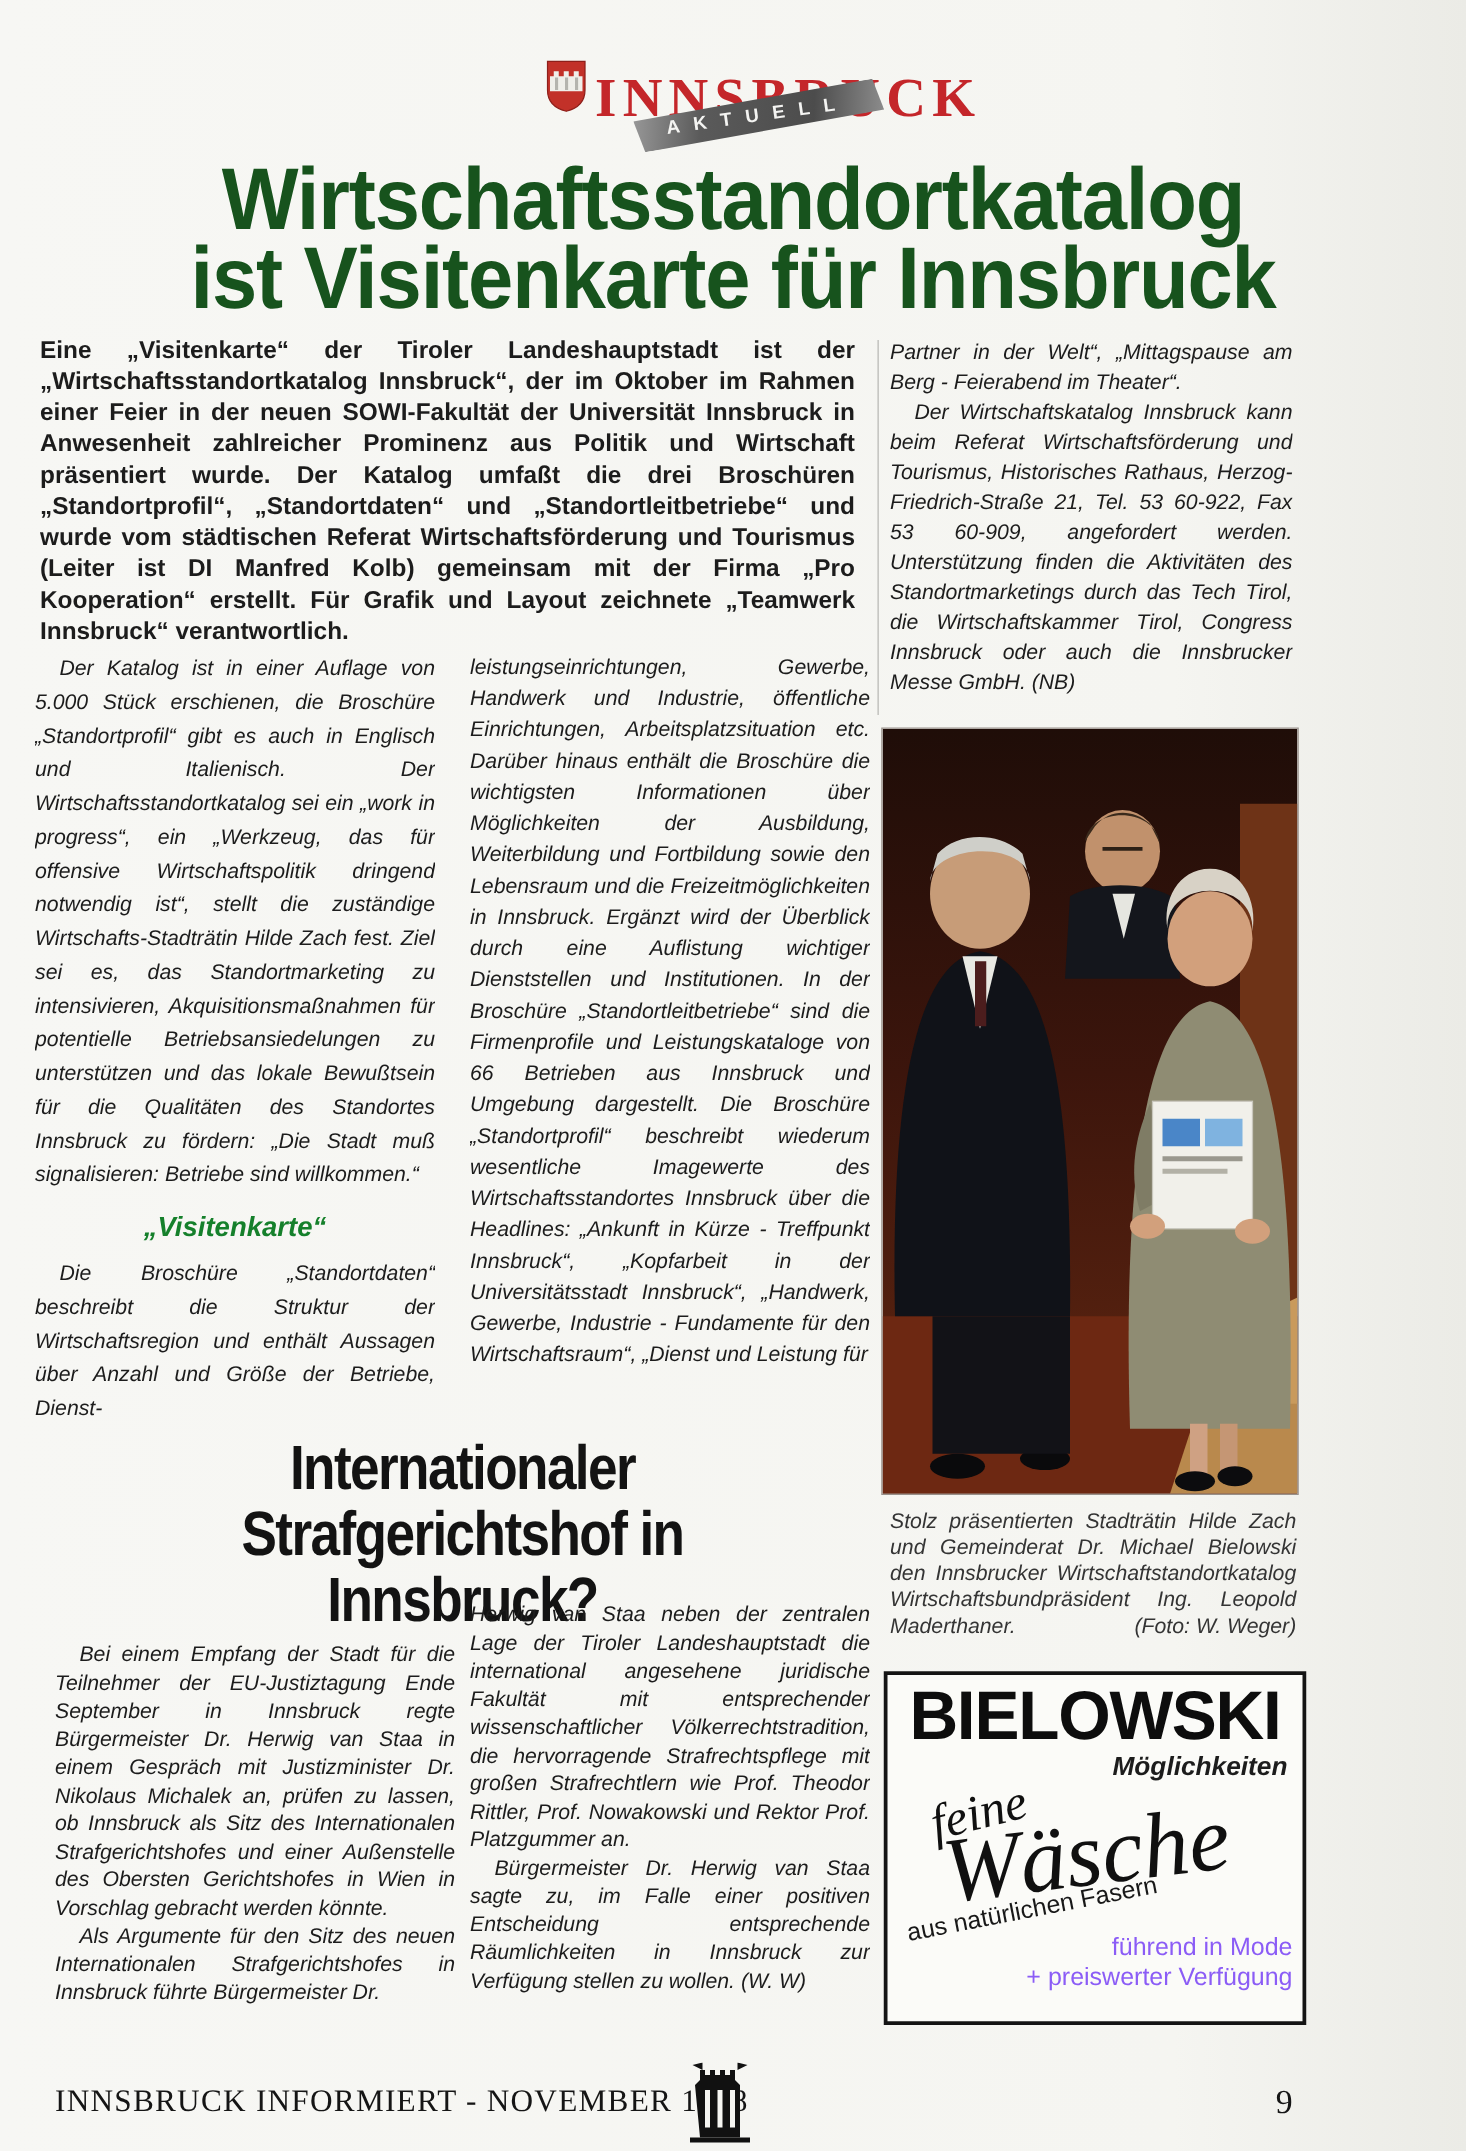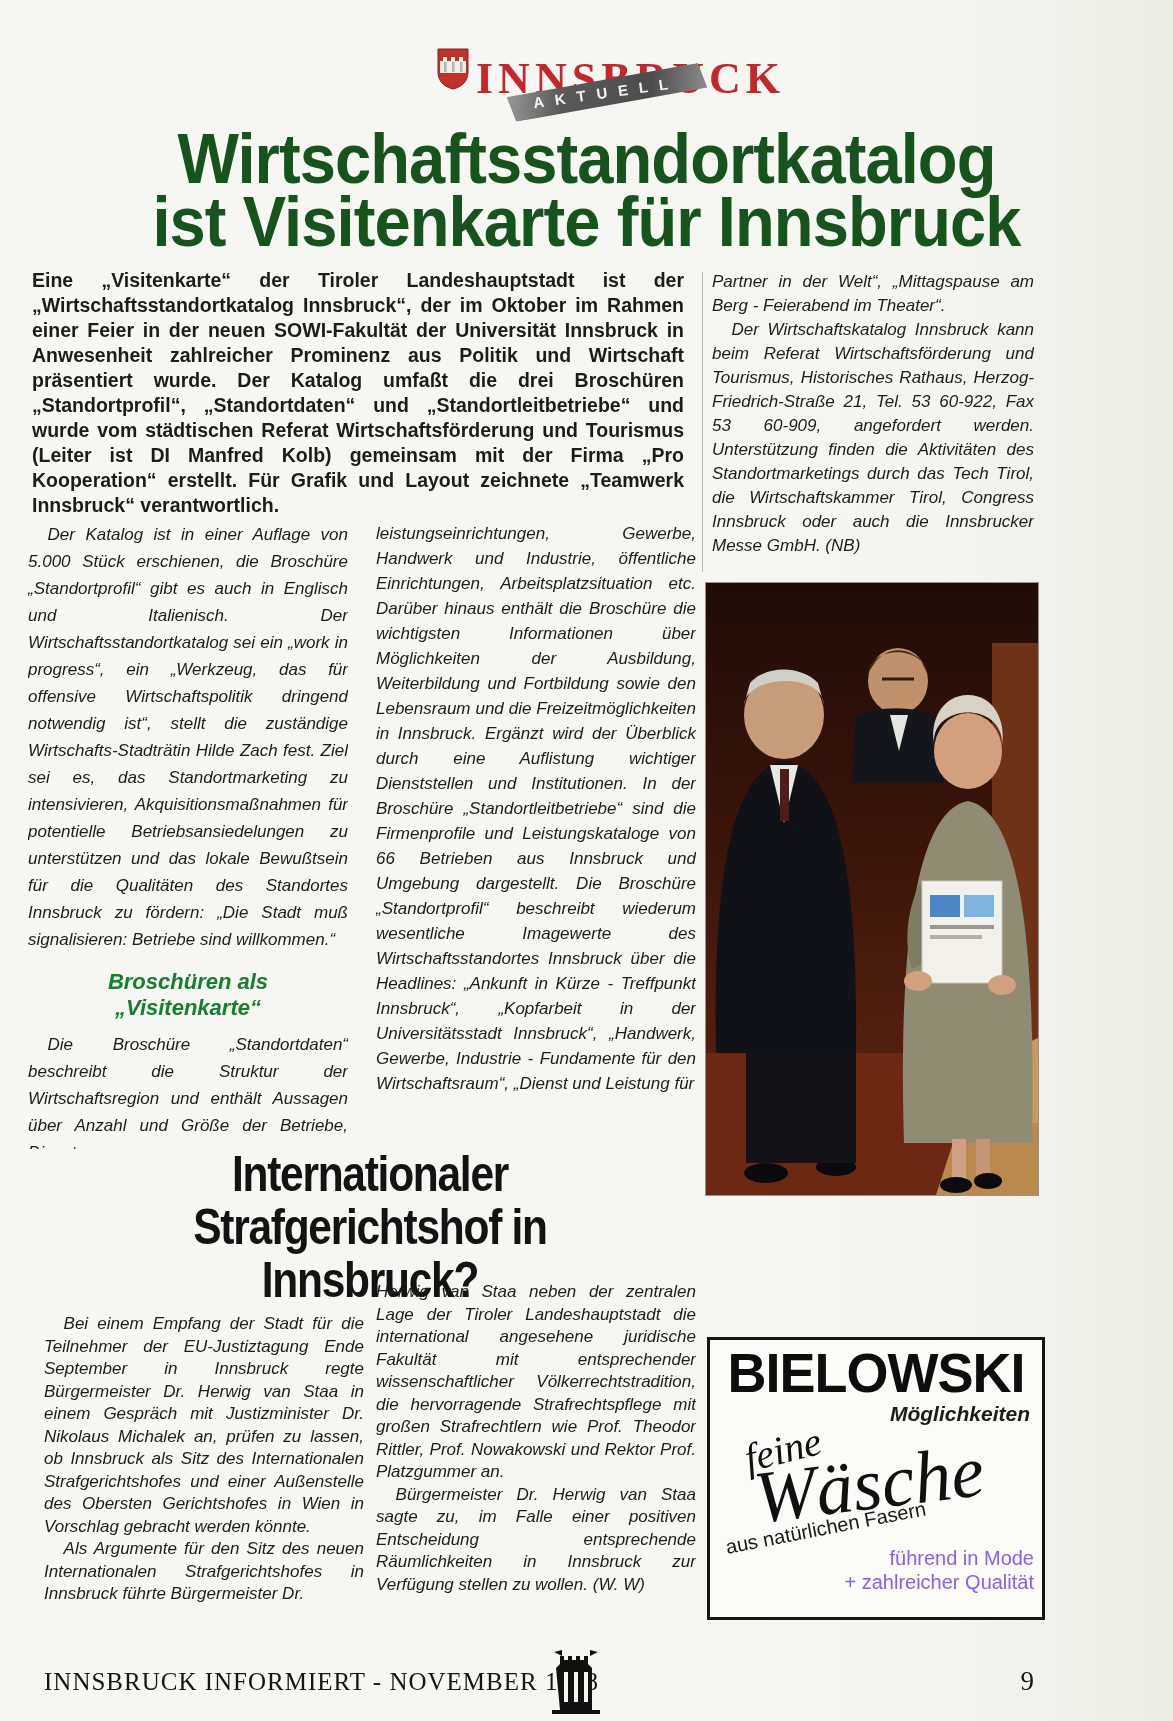--- a/index.html
+++ b/index.html
@@ -106,21 +106,20 @@
   <div class="abs vdivider"></div>
 
   <div class="abs bodycol jtext" id="a1col3">
     <p class="noindent">Partner in der Welt“, „Mittagspause am Berg - Feierabend im Theater“.</p>
     <p class="indent">Der Wirtschaftskatalog Innsbruck kann beim Referat Wirtschaftsförderung und Tourismus, Historisches Rathaus, Herzog-Friedrich-Straße 21, Tel. 53 60-922, Fax 53 60-909, angefordert werden. Unterstützung finden die Aktivitäten des Standortmarketings durch das Tech Tirol, die Wirtschaftskammer Tirol, Congress Innsbruck oder auch die Innsbrucker Messe GmbH. (NB)</p>
   </div>
 
   <div class="abs bodycol jtext" id="a1col1">
     <p class="indent">Der Katalog ist in einer Auflage von 5.000 Stück erschienen, die Broschüre „Standortprofil“ gibt es auch in Englisch und Italienisch. Der Wirtschaftsstandortkatalog sei ein „work in progress“, ein „Werkzeug, das für offensive Wirtschaftspolitik dringend notwendig ist“, stellt die zuständige Wirtschafts-Stadträtin Hilde Zach fest. Ziel sei es, das Standortmarketing zu intensivieren, Akquisitionsmaßnahmen für potentielle Betriebsansiedelungen zu unterstützen und das lokale Bewußtsein für die Qualitäten des Standortes Innsbruck zu fördern: „Die Stadt muß signalisieren: Betriebe sind willkommen.“</p>
     <div class="subhead">
-      <div>Broschüren als</div>
       <div>„Visitenkarte“</div>
     </div>
     <p class="indent">Die Broschüre „Standortdaten“ beschreibt die Struktur der Wirtschaftsregion und enthält Aussagen über Anzahl und Größe der Betriebe, Dienst-</p>
   </div>
 
   <div class="abs bodycol jtext" id="a1col2">
     <p class="noindent">leistungseinrichtungen, Gewerbe, Handwerk und Industrie, öffentliche Einrichtungen, Arbeitsplatzsituation etc. Darüber hinaus enthält die Broschüre die wichtigsten Informationen über Möglichkeiten der Ausbildung, Weiterbildung und Fortbildung sowie den Lebensraum und die Freizeitmöglichkeiten in Innsbruck. Ergänzt wird der Überblick durch eine Auflistung wichtiger Dienststellen und Institutionen. In der Broschüre „Standortleitbetriebe“ sind die Firmenprofile und Leistungskataloge von 66 Betrieben aus Innsbruck und Umgebung dargestellt. Die Broschüre „Standortprofil“ beschreibt wiederum wesentliche Imagewerte des Wirtschaftsstandortes Innsbruck über die Headlines: „Ankunft in Kürze - Treffpunkt Innsbruck“, „Kopfarbeit in der Universitätsstadt Innsbruck“, „Handwerk, Gewerbe, Industrie - Fundamente für den Wirtschaftsraum“, „Dienst und Leistung für</p>
   </div>
 
   <div class="abs" id="photo">
@@ -166,20 +165,24 @@
       <rect x="246" y="556" width="14" height="48" fill="#cfa183"></rect>
       <rect x="270" y="556" width="14" height="44" fill="#c59674"></rect>
       <ellipse cx="250" cy="602" rx="16" ry="8" fill="#0c0c0e"></ellipse>
       <ellipse cx="282" cy="598" rx="14" ry="8" fill="#0c0c0e"></ellipse>
       <ellipse cx="60" cy="590" rx="22" ry="10" fill="#0a0a0c"></ellipse>
       <ellipse cx="130" cy="584" rx="20" ry="9" fill="#0a0a0c"></ellipse>
       <rect x="40" y="470" width="110" height="110" fill="#121217"></rect>
     </svg>
   </div>
 
+  <div class="abs jtext" id="caption">
+    <span>Stolz präsentierten Stadträtin Hilde Zach und Gemeinderat Dr. Michael Bielowski den Innsbrucker Wirtschaftstandortkatalog Wirtschaftsbundpräsident Ing. Leopold Maderthaner.</span>
+    <div class="credit-line">(Foto: W. Weger)</div>
+  </div>
 
   <div class="abs headline2" style="top:1148px;">
     <div>Internationaler</div>
     <div>Strafgerichtshof in Innsbruck?</div>
   </div>
 
   <div class="abs bodycol jtext" id="a2col1">
     <p class="indent">Bei einem Empfang der Stadt für die Teilnehmer der EU-Justiztagung Ende September in Innsbruck regte Bürgermeister Dr. Herwig van Staa in einem Gespräch mit Justizminister Dr. Nikolaus Michalek an, prüfen zu lassen, ob Innsbruck als Sitz des Internationalen Strafgerichtshofes und einer Außenstelle des Obersten Gerichtshofes in Wien in Vorschlag gebracht werden könnte.</p>
     <p class="indent">Als Argumente für den Sitz des neuen Internationalen Strafgerichtshofes in Innsbruck führte Bürgermeister Dr.</p>
   </div>
@@ -189,21 +192,21 @@
   </div>
 
   <div class="abs" id="ad">
     <div class="abs" id="ad-brand">BIELOWSKI</div>
     <div class="abs" id="ad-subtitle">Möglichkeiten</div>
     <div class="abs" id="ad-script-small">feine</div>
     <div class="abs" id="ad-script-large">Wäsche</div>
     <div class="abs" id="ad-diagonal">aus natürlichen Fasern</div>
     <div class="abs" id="ad-claim">
       <div>führend in Mode</div>
-      <div>+ zahlreicher Qualität</div>
+      <div>+ preiswerter Verfügung</div>
     </div>
   </div>
 
   <div class="abs" id="footer-issue">INNSBRUCK INFORMIERT - NOVEMBER 1998</div>
   <div class="abs" style="left:550px;top:1650px;width:52px;height:66px;">
     <svg width="52" height="66" viewBox="0 0 52 66">
       <polygon points="10,14 10,6 14,6 14,10 18,10 18,6 22,6 22,10 26,10 26,6 30,6 30,10 34,10 34,6 38,6 38,14 42,18 42,60 10,60 6,18" fill="#111"></polygon>
       <rect x="14" y="22" width="4" height="30" fill="#f5f5f1"></rect>
       <rect x="24" y="22" width="4" height="30" fill="#f5f5f1"></rect>
       <rect x="34" y="22" width="4" height="30" fill="#f5f5f1"></rect>

